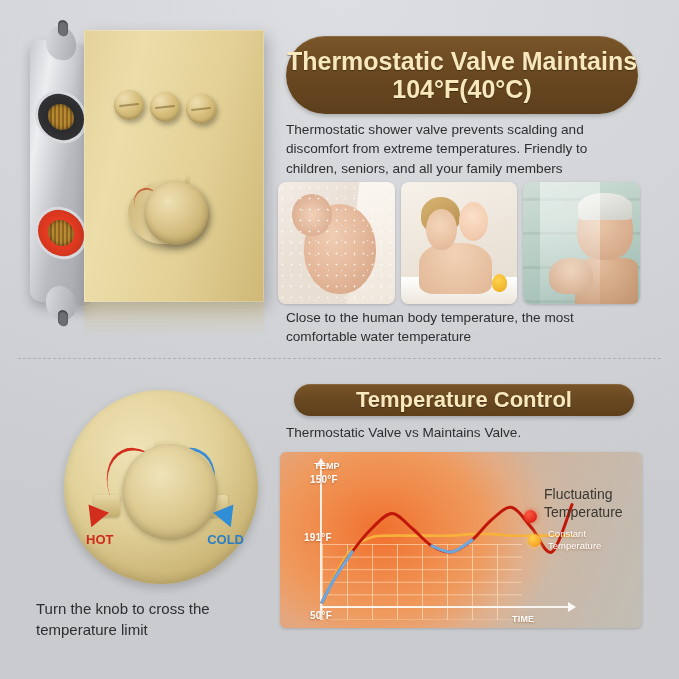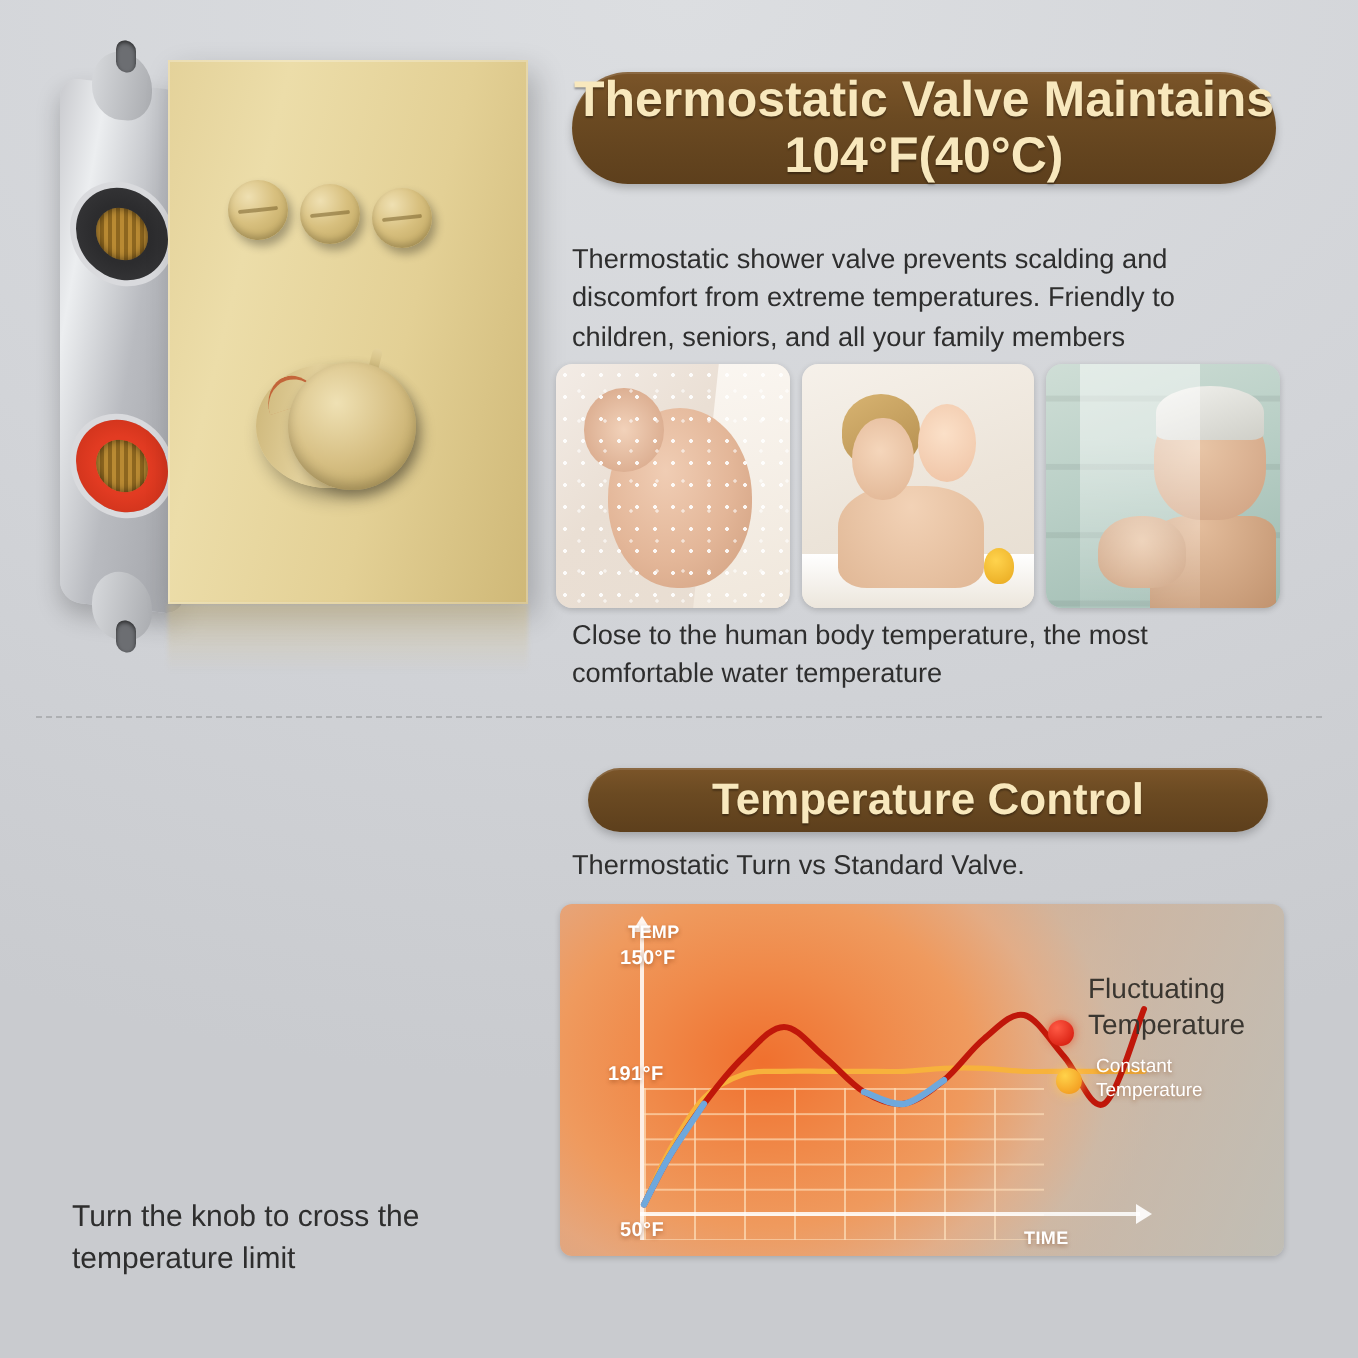--- a/index.html
+++ b/index.html
@@ -100,21 +100,21 @@
     border-top:2px solid #c0552c;border-radius:50%/100% 100% 0 0;
     transform:rotate(-18deg);opacity:.85;
   }
   .fp-refl{
     position:absolute;left:78px;top:284px;width:180px;height:34px;
     background:linear-gradient(180deg,rgba(210,188,128,.45),rgba(210,188,128,0));
     filter:blur(1px);
   }
 
   
-  #headline{position:absolute;left:286px;top:36px;width:352px;height:56px;
+  #headline{position:absolute;left:286px;top:36px;width:352px;height:78px;
     font-size:25px;}
   #intro{position:absolute;left:286px;top:120px;width:352px;font-size:13.6px;}
 
   #photo-row{position:absolute;left:278px;top:182px;width:362px;height:122px;
     display:flex;gap:6px;}
   .photo{
     flex:1;border-radius:8px;overflow:hidden;position:relative;
     box-shadow:0 1px 3px rgba(0,0,0,.18);
   }
   
@@ -347,24 +347,38 @@
       <div class="hair"></div>
       <div class="hands"></div>
       <div class="water"></div>
     </div>
   </div>
 
   <div class="body-text" id="photo-caption">Close to the human body temperature, the most comfortable water temperature</div>
 
   <div id="divider"></div>
 
+  <div id="knob-wrap">
+    <div class="knob-outer">
+      <div class="arc red"></div>
+      <div class="arc blue"></div>
+      <div class="knob-tab top"></div>
+      <div class="knob-tab left"></div>
+      <div class="knob-tab right"></div>
+      <div class="knob-inner"></div>
+      <div class="arrow hot"></div>
+      <div class="arrow cold"></div>
+      <div class="hot-label">HOT</div>
+      <div class="cold-label">COLD</div>
+    </div>
+  </div>
   <div class="body-text" id="knob-caption">Turn the knob to cross the temperature limit</div>
 
   <div class="pill" id="heading2">Temperature Control</div>
-  <div class="body-text" id="subheading2">Thermostatic Turn vs Standard Valve.</div>
+  <div class="body-text" id="subheading2">Thermostatic Valve vs Maintains Valve.</div>
 
   <div id="chart">
     <div class="grid"></div>
     <div class="axis-v"></div>
     <div class="axis-h"></div>
     <div class="ar-up"></div>
     <div class="ar-rt"></div>
 
     <svg id="curves" viewBox="0 0 362 188" preserveAspectRatio="none">
       <path id="const-line" fill="none" stroke="#f7b23c" stroke-width="2.6" stroke-linecap="round" d="M 42.00 150.24 C 44.08 145.80, 49.50 132.48, 54.50 123.60 C 59.50 114.72, 65.75 103.37, 72.00 96.96 C 78.25 90.55, 85.33 87.34, 92.00 85.12 C 98.67 82.90, 105.33 83.89, 112.00 83.64 C 118.67 83.39, 125.33 83.64, 132.00 83.64 C 138.67 83.64, 145.33 83.64, 152.00 83.64 C 158.67 83.64, 165.33 83.89, 172.00 83.64 C 178.67 83.39, 185.33 82.41, 192.00 82.16 C 198.67 81.91, 205.33 81.91, 212.00 82.16 C 218.67 82.41, 225.33 83.39, 232.00 83.64 C 238.67 83.89, 245.33 83.64, 252.00 83.64 C 258.67 83.64, 265.33 83.64, 272.00 83.64 C 278.67 83.64, 288.67 83.64, 292.00 83.64"></path>

